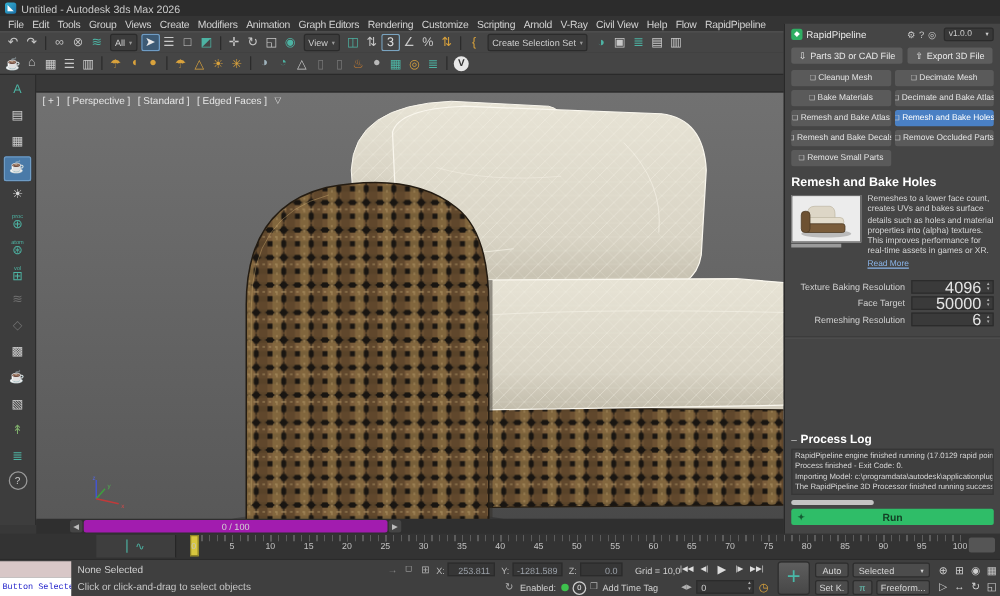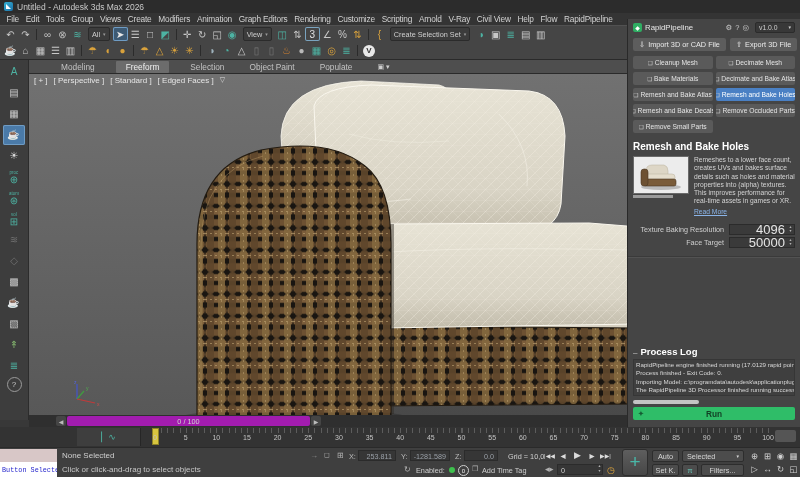--- a/index.html
+++ b/index.html
@@ -295,28 +295,20 @@
         <span style="color: rgb(127, 174, 107);">↟</span>
       </span>
       <span class="lticon">
         <span style="color: rgb(77, 179, 163);">≣</span>
       </span>
       <span class="lticon circle">
         <span style="color: rgb(201, 201, 201);">?</span>
       </span>
     </div>
 
-  <div class="ribbon" id="ribbon">
-      <span class="tab">Modeling</span>
-      <span class="tab active">Freeform</span>
-      <span class="tab">Selection</span>
-      <span class="tab">Object Paint</span>
-      <span class="tab">Populate</span>
-      <span class="ribcfg">▣ ▾</span>
-    </div>
 
   <div class="viewport">
     <div class="vplabel" id="vplabels">
         <span>[ + ]</span>
         <span>[ Perspective ]</span>
         <span>[ Standard ]</span>
         <span>[ Edged Faces ]</span>
         <span class="funnel">▽</span>
       </div>
     <svg width="598" height="342" viewBox="0 0 598 342">
@@ -393,21 +385,21 @@
         <span>◎</span>
       </span>
       <span class="p-ver">
         <span>v1.0.0</span>
           <span style="font-size:5px;">▾</span>
       </span>
     </div>
     <div class="p-io">
       <span class="btn">
         <span>⇩</span>
-        <span>Import 3D or CAD File</span>
+        <span>Parts 3D or CAD File</span>
       </span>
       <span class="btn">
         <span>⇧</span>
         <span>Export 3D File</span>
       </span>
     </div>
     <div class="p-grid" id="presetgrid">
         <span class="pbtn">
           <span class="pic">❑</span>
           <span>Cleanup Mesh</span>
@@ -474,20 +466,30 @@
             <span class="spin">
               <i>▲</i>
               <i>▼</i>
             </span>
           </span>
         </div>
         <div class="prow">
           <span class="lbl">Face Target</span>
           <span class="field">
             <span class="val">50000</span>
+            <span class="spin">
+              <i>▲</i>
+              <i>▼</i>
+            </span>
+          </span>
+        </div>
+        <div class="prow">
+          <span class="lbl">Remeshing Resolution</span>
+          <span class="field">
+            <span class="val">6</span>
             <span class="spin">
               <i>▲</i>
               <i>▼</i>
             </span>
           </span>
         </div>
       </div>
     <div class="p-div"></div>
     <div class="p-space"></div>
     <div class="p-logtitle">
@@ -581,21 +583,21 @@
     <span class="sticon" style="left:607px;top:17px;font-size:9px;color:#d9a23c;">◷</span>
 
     <div class="plusbtn">+</div>
     <span class="stbtn" style="left:652px;top:2px;width:27px;height:12px;">Auto</span>
     <span class="stbtn" style="left:652px;top:16px;width:27px;height:12px;">Set K.</span>
     <span class="stbtn" style="left:682px;top:2px;width:62px;height:12px;justify-content:space-between;padding:0 4px;">
       <span>Selected</span>
         <span style="font-size:5px;">▾</span>
     </span>
     <span class="stbtn" style="left:682px;top:16px;width:16px;height:12px;color:#67c7b7;">π</span>
-    <span class="stbtn" style="left:701px;top:16px;width:43px;height:12px;">Filters...</span>
+    <span class="stbtn" style="left:701px;top:16px;width:43px;height:12px;">Freeform...</span>
 
     <div class="navgrid">
       <span>⊕</span>
       <span>⊞</span>
       <span>◉</span>
       <span>▦</span>
       <span>▷</span>
       <span>↔</span>
       <span>↻</span>
       <span>◱</span>

